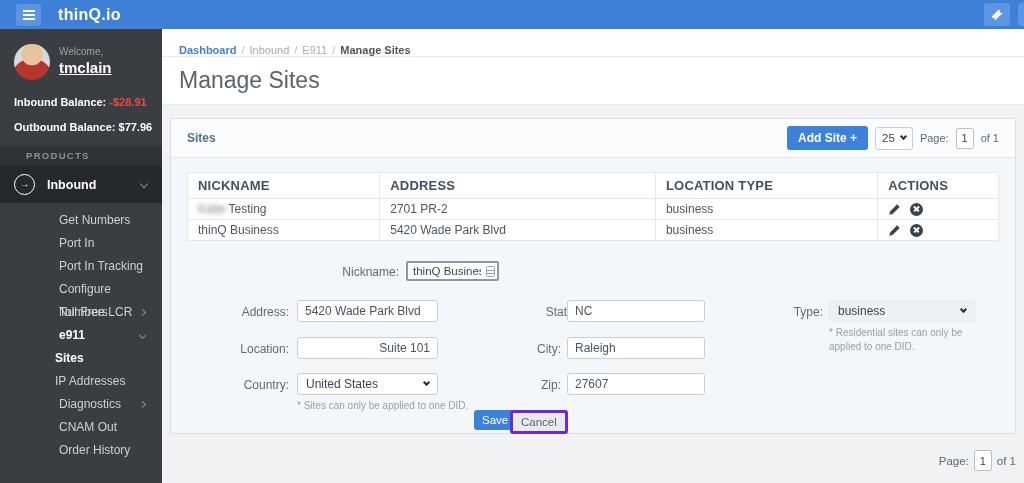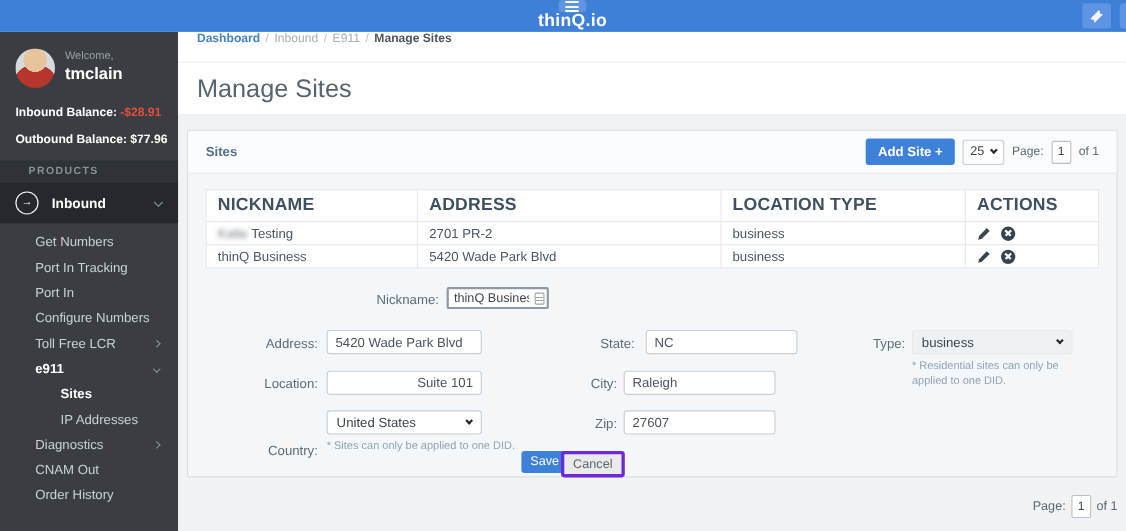--- a/index.html
+++ b/index.html
@@ -1,77 +1,77 @@
 <!DOCTYPE html>
 <html><head>
 <meta charset="utf-8">
 <style>
   * { margin:0; padding:0; box-sizing:border-box; }
   html,body { width:1024px; height:483px; font-family:"Liberation Sans","DejaVu Sans",sans-serif; }
   #app { position:relative; width:1024px; height:483px; overflow:hidden; background:#fff; }
 
   
-  .topbar { position:absolute; top:0; left:0; right:0; height:29px; background:#3e80d8; display:flex; align-items:center; z-index:9;flex-direction:column; }
+  .topbar { position:absolute; top:0; left:0; right:0; height:29px; background:#3e80d8; display:flex; align-items:center; z-index:9; }
   .hamburger-btn { width:25px; height:22px; margin-left:16px; background:#5d95e2; border-radius:3px; border:none; display:flex; align-items:center; justify-content:center; cursor:pointer; }
   .bars { width:12px; height:10px; background:linear-gradient(#fff 0 2px,transparent 2px 4px,#fff 4px 6px,transparent 6px 8px,#fff 8px 10px); }
   .logo { color:#fff; font-size:16px; font-weight:700; letter-spacing:.3px; margin-left:17px; }
   .topbar-right { position:absolute; right:-20px; top:3px; display:flex; gap:8px; }
   .top-ico-btn { width:26px; height:23px; background:#5d95e2; border-radius:3px; border:none; display:flex; align-items:center; justify-content:center; cursor:pointer; }
 
   
   .sidebar { position:absolute; top:29px; left:0; width:162px; bottom:0; background:#3a3e43; color:#ccd1d5; }
   .user { display:flex; margin:15px 14px 0; }
   .avatar { width:36px; height:36px; border-radius:50%; flex:none;
     background: radial-gradient(circle at 50% 30%, #e8c49c 0 34%, transparent 35%),
                 radial-gradient(circle at 50% 98%, #b5362c 0 52%, transparent 53%),
                 #d7dadc; }
   .user-meta { margin-left:9px; padding-top:2px; }
   .welcome { font-size:10px; color:#9aa1a6; }
-  .username { font-size:15px; font-weight:600; color:#fff; margin-top:2px; }
+  .username { font-size:15px; font-weight:600; color:#fff; margin-top:2px;text-decoration:underline; }
   .balances { margin:16px 0 0 14px; font-size:11px; font-weight:700; color:#fff; }
   .balances .line { margin-bottom:13px; }
   .neg { color:#e84c3d; }
   .products-band { height:20px; line-height:20px; background:#2f3337; color:#8a9197; font-size:9.5px; font-weight:700; letter-spacing:1.3px; padding-left:26px; margin-top:2px; }
   .inbound-row { height:37px; background:#25282c; display:flex; align-items:center; padding:0 14px; cursor:pointer; position:relative; }
   .circle-ico { width:21px; height:21px; border:1.5px solid #fff; border-radius:50%; color:#fff; font-size:10px; line-height:18px; text-align:center; flex:none; }
   .inbound-label { margin-left:12px; font-size:12.5px; font-weight:700; color:#fff; }
   .chev { display:inline-block; width:6px; height:6px; border-right:1.5px solid #8b9196; border-bottom:1.5px solid #8b9196; }
   .chev.down { transform:rotate(45deg); }
   .chev.right { transform:rotate(-45deg); }
   .inbound-row .chev { position:absolute; right:15px; top:15px; }
   .menu { padding-top:6px; }
-  .menu-item { height:23px; line-height:23px; padding-left:32px; font-size:12px; color:#ccd1d5; cursor:pointer; position:relative; }
+  .menu-item { height:23px; line-height:23px; padding-left:59px; font-size:12px; color:#ccd1d5; cursor:pointer; position:relative; }
   .menu-item.bold { color:#fff; font-weight:700; }
   .menu-item.sub { padding-left:55px; }
   .menu-item .chev { position:absolute; right:17px; top:9px; width:5px; height:5px; }
 
   
   .main { position:absolute; top:29px; left:162px; right:0; bottom:0; background:#f1f2f4; }
-  .crumb-bar { height:28px; background:#fff; border-bottom:1px solid #e9eaec; display:flex; align-items:flex-start; padding:0 17px; font-size:11px; gap:5px; }
+  .crumb-bar { height:28px; background:#fff; border-bottom:1px solid #e9eaec; display:flex; align-items:flex-end; padding:0 17px; font-size:11px; gap:5px; }
   .crumb-link { color:#4183c4; font-weight:700; text-decoration:none; cursor:pointer; }
   .crumb-sep { color:#bcc2c7; }
   .crumb-mid { color:#a6adb3; }
   .crumb-last { color:#4e565c; font-weight:700; }
   .head-band { height:48px; background:#fff; display:flex; align-items:center; padding:0 17px; border-bottom:1px solid #e7e8ea; }
   .page-title { font-size:23px; color:#57636d; font-weight:400; }
 
   .panel-wrap { padding:13px 8px 0; }
   .panel { border:1px solid #d9dfe4; border-radius:2px; background:#f4f7f9; height:316px; position:relative; }
   .panel-head { height:39px; background:#fbfcfd; border-bottom:1px solid #e4e9ed; display:flex; align-items:center; padding:0 16px; }
   .panel-title { font-size:12px; font-weight:700; color:#54708e; flex:1; }
   .panel-controls { display:flex; align-items:center; gap:7px; }
   .btn-primary { background:#3e81d9; color:#fff; border:none; border-radius:3px; font-size:12px; font-weight:600; padding:5px 11px; cursor:pointer; }
   .select-box { background:#fff; border:1px solid #c7ced4; border-radius:3px; height:23px; display:flex; align-items:center; padding:0 6px; gap:6px; font-size:11.5px; color:#3c454d; cursor:pointer; }
   .select-box .chev { border-color:#2b2e31; width:5px; height:5px; border-width:2px; margin-top:-3px; }
   .mini-label { font-size:11px; color:#5a6a75; }
   .page-input { width:18px; height:21px; border:1px solid #b9c1c8; border-radius:2px; text-align:center; font-size:11px; color:#3c454d; background:#fff; }
 
   table.sites { margin:14px 16px 0; width:calc(100% - 32px); border-collapse:collapse; background:#fff; table-layout:fixed; }
   table.sites th, table.sites td { border:1px solid #e3e8eb; text-align:left; }
-  table.sites th { font-size:16px; font-weight:700; color:#3f5160; padding:5px 10px; letter-spacing:.2px; }
+  table.sites th { font-size:13px; font-weight:700; color:#3f5160; padding:5px 10px; letter-spacing:.2px; }
   table.sites td { font-size:12px; color:#4a5864; padding:3px 10px; height:20px; }
   .col-nick{width:23.7%} .col-addr{width:34%} .col-loc{width:27.4%} .col-act{width:14.9%}
   .blurred { filter:blur(2.5px); color:#707b85; }
   .act-cell { display:flex; align-items:center; gap:9px; }
   .act-btn { background:none; border:none; cursor:pointer; padding:0; display:flex; align-items:center; }
   .pencil svg { width:13px; height:13px; fill:#36444f; }
   .del-circ { width:13px; height:13px; border-radius:50%; background:#36444f; position:relative; }
   .del-circ::before, .del-circ::after { content:""; position:absolute; left:3px; top:5.8px; width:7px; height:1.5px; background:#fff; }
   .del-circ::before { transform:rotate(45deg); } .del-circ::after { transform:rotate(-45deg); }
 
@@ -137,22 +137,22 @@
       </div>
     </div>
     <div class="products-band">PRODUCTS</div>
     <div class="inbound-row">
       <span class="circle-ico">→</span>
       <span class="inbound-label">Inbound</span>
       <span class="chev down"></span>
     </div>
     <div class="menu">
       <div class="menu-item">Get Numbers</div>
+      <div class="menu-item">Port In</div>
       <div class="menu-item">Port In Tracking</div>
-      <div class="menu-item">Port In</div>
       <div class="menu-item">Configure Numbers</div>
       <div class="menu-item"><span>Toll Free LCR</span><span class="chev right"></span></div>
       <div class="menu-item bold"><span>e911</span><span class="chev down"></span></div>
       <div class="menu-item bold sub">Sites</div>
       <div class="menu-item sub">IP Addresses</div>
       <div class="menu-item"><span>Diagnostics</span><span class="chev right"></span></div>
       <div class="menu-item">CNAM Out</div>
       <div class="menu-item">Order History</div>
     </div>
   </div>
@@ -246,34 +246,34 @@
         <div class="edit-form">
           <div class="f-label" style="left:108px;width:120px;top:12px;">Nickname:</div>
           <div class="nick-wrap">
             <input value="thinQ Business" style="">
             <span class="autofill-ico"></span>
           </div>
 
           <div class="f-label" style="left:0;width:118px;top:52px;">Address:</div>
           <input class="f-input" style="left: 126px; top: 47px; width: 141px;" value="5420 Wade Park Blvd">
           <div class="f-label" style="left:296px;width:110px;top:52px;">State:</div>
-          <input class="f-input" style="left: 416px; top: 47px; width: 138px;" value="NC">
+          <input class="f-input" style="left: 396px; top: 47px; width: 138px;" value="NC">
           <div class="f-label" style="left:572px;width:80px;top:52px;">Type:</div>
           <div class="f-select flat" style="left:658px;top:47px;width:146px;">
             <span>business</span>
             <span class="chev down"></span>
           </div>
           <div class="f-note" style="left:658px;top:73px;width:168px;">* Residential sites can only be applied to one DID.</div>
 
           <div class="f-label" style="left:0;width:118px;top:89px;">Location:</div>
           <input class="f-input" style="left: 126px; top: 84px; width: 141px; text-align: right;" value="Suite 101">
           <div class="f-label" style="left:280px;width:110px;top:89px;">City:</div>
           <input class="f-input" style="left: 396px; top: 84px; width: 138px;" value="Raleigh">
 
-          <div class="f-label" style="left:0;width:118px;top:125px;margin-top:25px;">Country:</div>
+          <div class="f-label" style="left:0;width:118px;top:125px;">Country:</div>
           <div class="f-select bordered" style="left:126px;top:120px;width:141px;">
             <span>United States</span>
             <span class="chev down"></span>
           </div>
           <div class="f-label" style="left:280px;width:110px;top:125px;">Zip:</div>
           <input class="f-input" style="left: 396px; top: 120px; width: 138px;" value="27607">
           <div class="f-note" style="left:126px;top:146px;width:220px;">* Sites can only be applied to one DID.</div>
 
           <button class="btn-save">Save</button>
           <button class="btn-cancel">Cancel</button>

